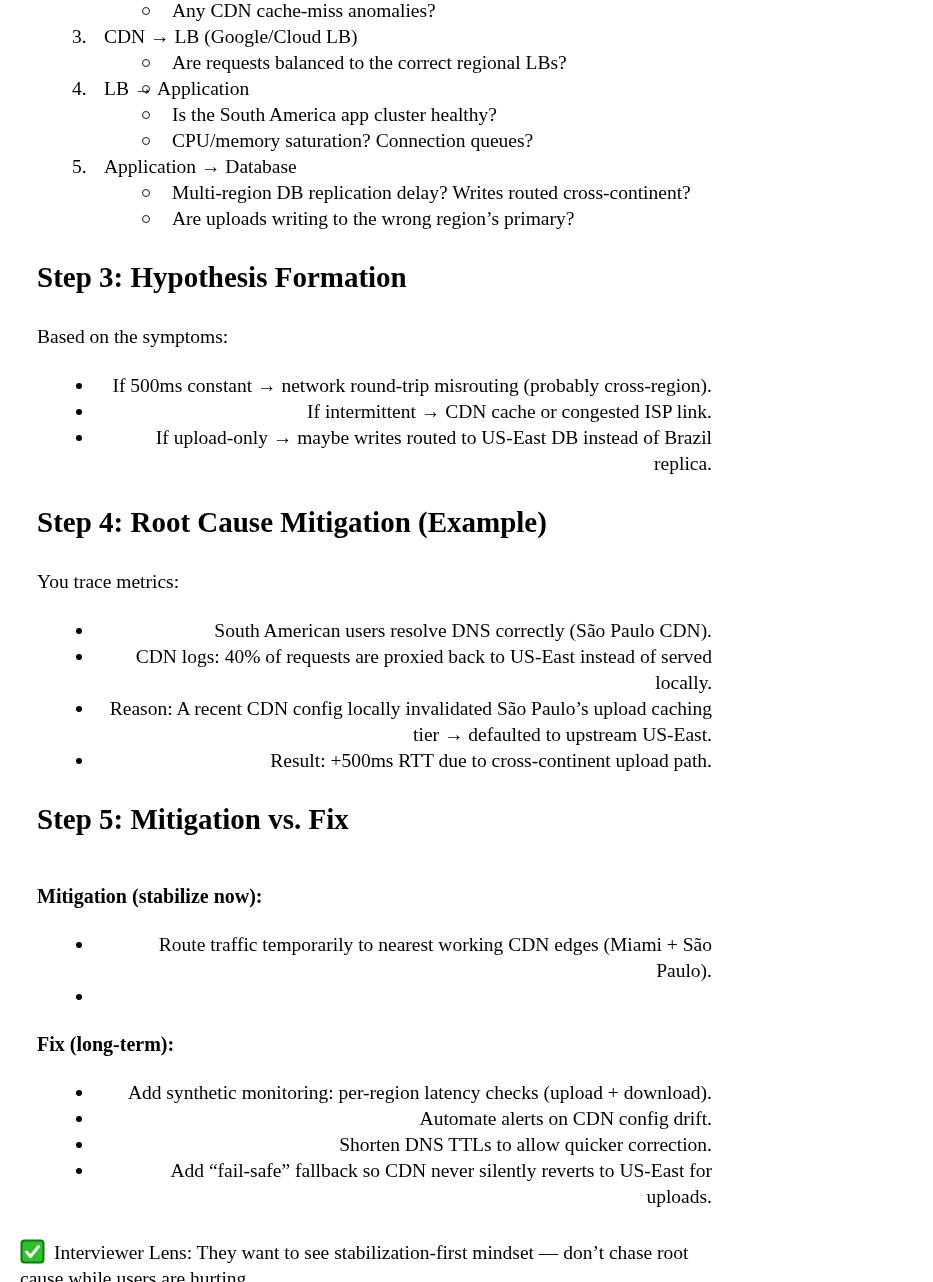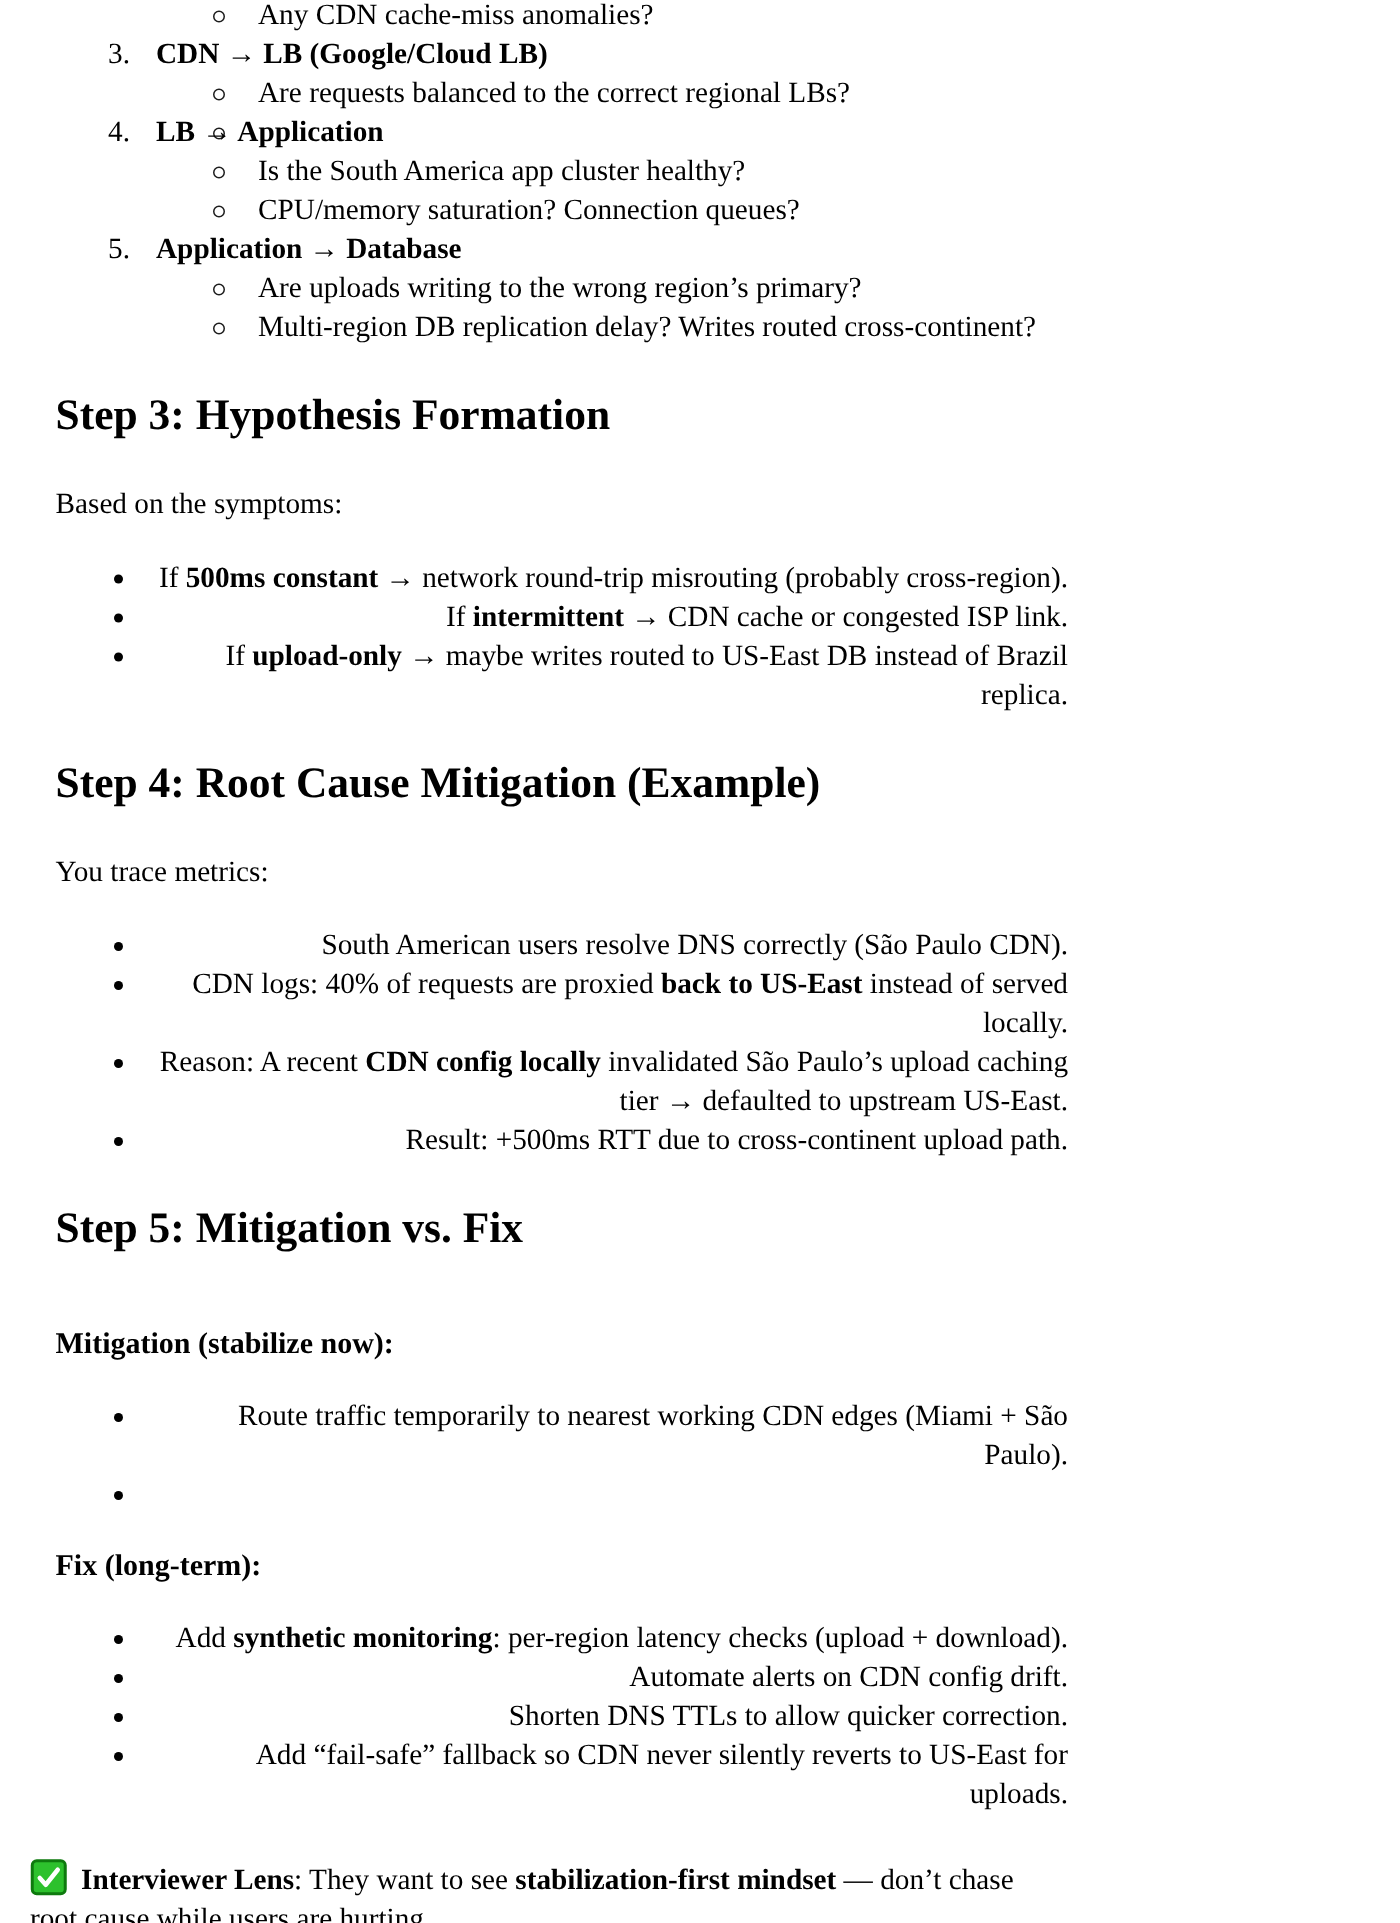--- a/index.html
+++ b/index.html
@@ -50,21 +50,21 @@
   }
   .marker-disc {
     position: absolute;
     left: 76px;
     top: 10px;
     width: 6px;
     height: 6px;
     border-radius: 50%;
     background: #000000;
   }
-  .b { font-weight: bold; }
+  .b { font-weight: normal; }
   p.callout { margin: 29px 20px 0; padding-right: 40px; }
   .check-icon {
     display: inline-block;
     width: 25px;
     height: 25px;
     vertical-align: -5px;
     margin-right: 9px;
   }
 </style>
 </head>
@@ -74,22 +74,22 @@
   <div id="doc">
       <div class="olist">
         <div class="row sub"><span class="marker-circ"></span><span>Any CDN cache-miss anomalies?</span></div>
         <div class="row num"><span class="marker-num">3.</span><span class="b">CDN → LB (Google/Cloud LB)</span></div>
         <div class="row sub"><span class="marker-circ"></span><span>Are requests balanced to the correct regional LBs?</span></div>
         <div class="row sub"><span class="marker-circ"></span></div>
         <div class="row num"><span class="marker-num">4.</span><span class="b">LB → Application</span></div>
         <div class="row sub"><span class="marker-circ"></span><span>Is the South America app cluster healthy?</span></div>
         <div class="row sub"><span class="marker-circ"></span><span>CPU/memory saturation? Connection queues?</span></div>
         <div class="row num"><span class="marker-num">5.</span><span class="b">Application → Database</span></div>
+        <div class="row sub"><span class="marker-circ"></span><span>Multi-region DB replication delay? Writes routed cross-continent?</span></div>
         <div class="row sub"><span class="marker-circ"></span><span>Are uploads writing to the wrong region’s primary?</span></div>
-        <div class="row sub"><span class="marker-circ"></span><span>Multi-region DB replication delay? Writes routed cross-continent?</span></div>
       </div>
       <h1>Step 3: Hypothesis Formation</h1>
       <p class="body-para"><span>Based on the symptoms:</span></p>
       <div class="ulist">
         <div class="row"><span class="marker-disc"></span><span>If </span><span class="b">500ms constant</span><span> → network round-trip misrouting (probably cross-region).</span></div>
         <div class="row"><span class="marker-disc"></span><span>If </span><span class="b">intermittent</span><span> → CDN cache or congested ISP link.</span></div>
         <div class="row"><span class="marker-disc"></span><span>If </span><span class="b">upload-only</span><span> → maybe writes routed to US-East DB instead of Brazil replica.</span></div>
       </div>
       <h1>Step 4: Root Cause Mitigation (Example)</h1>
       <p class="body-para"><span>You trace metrics:</span></p>

